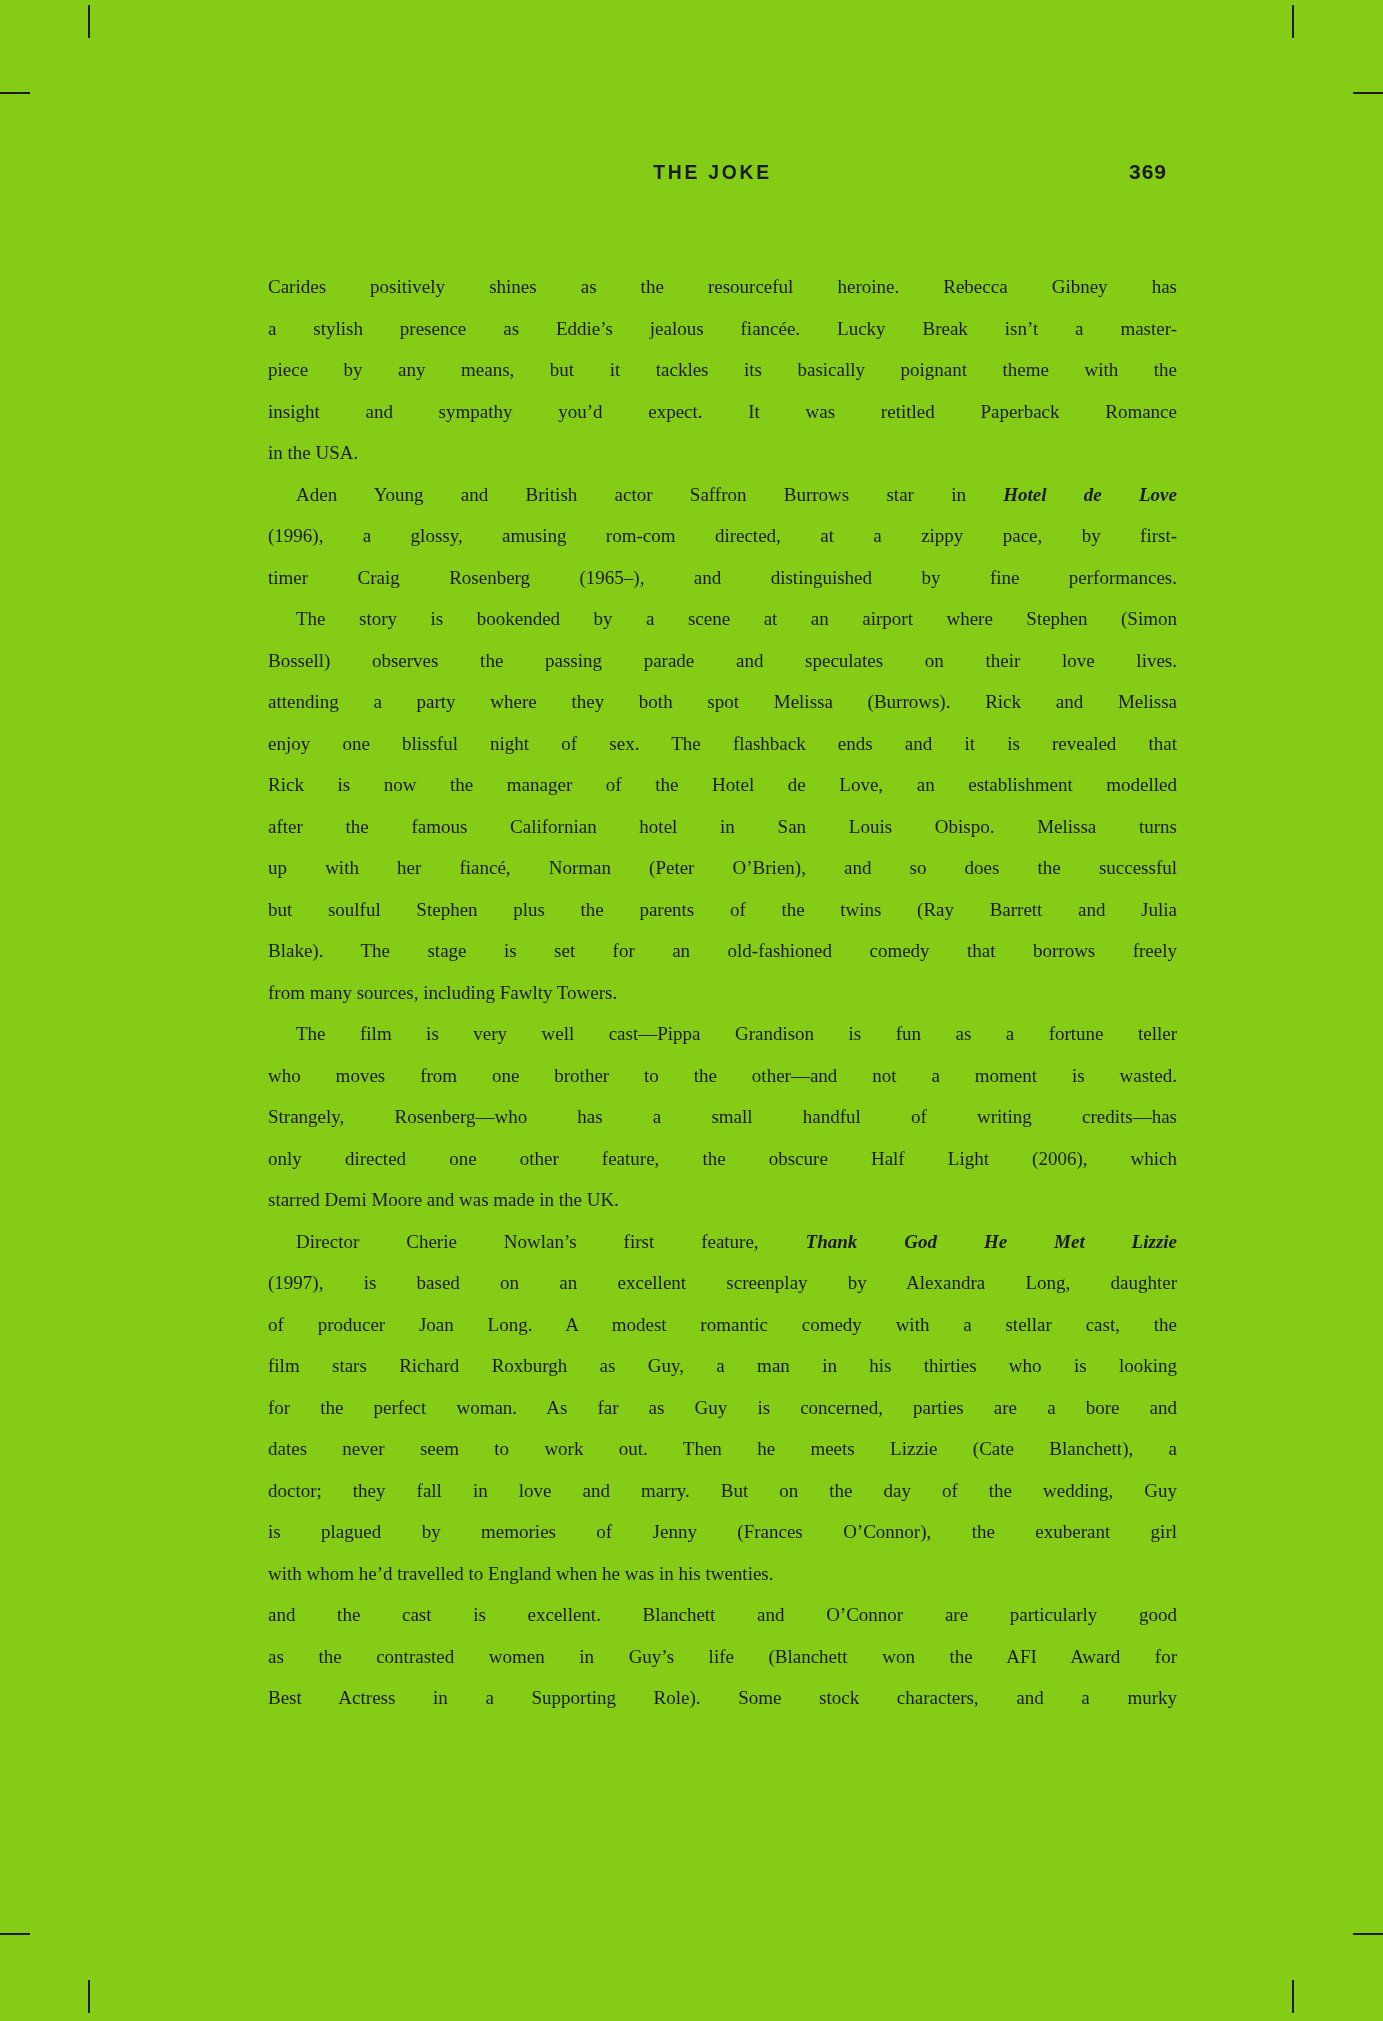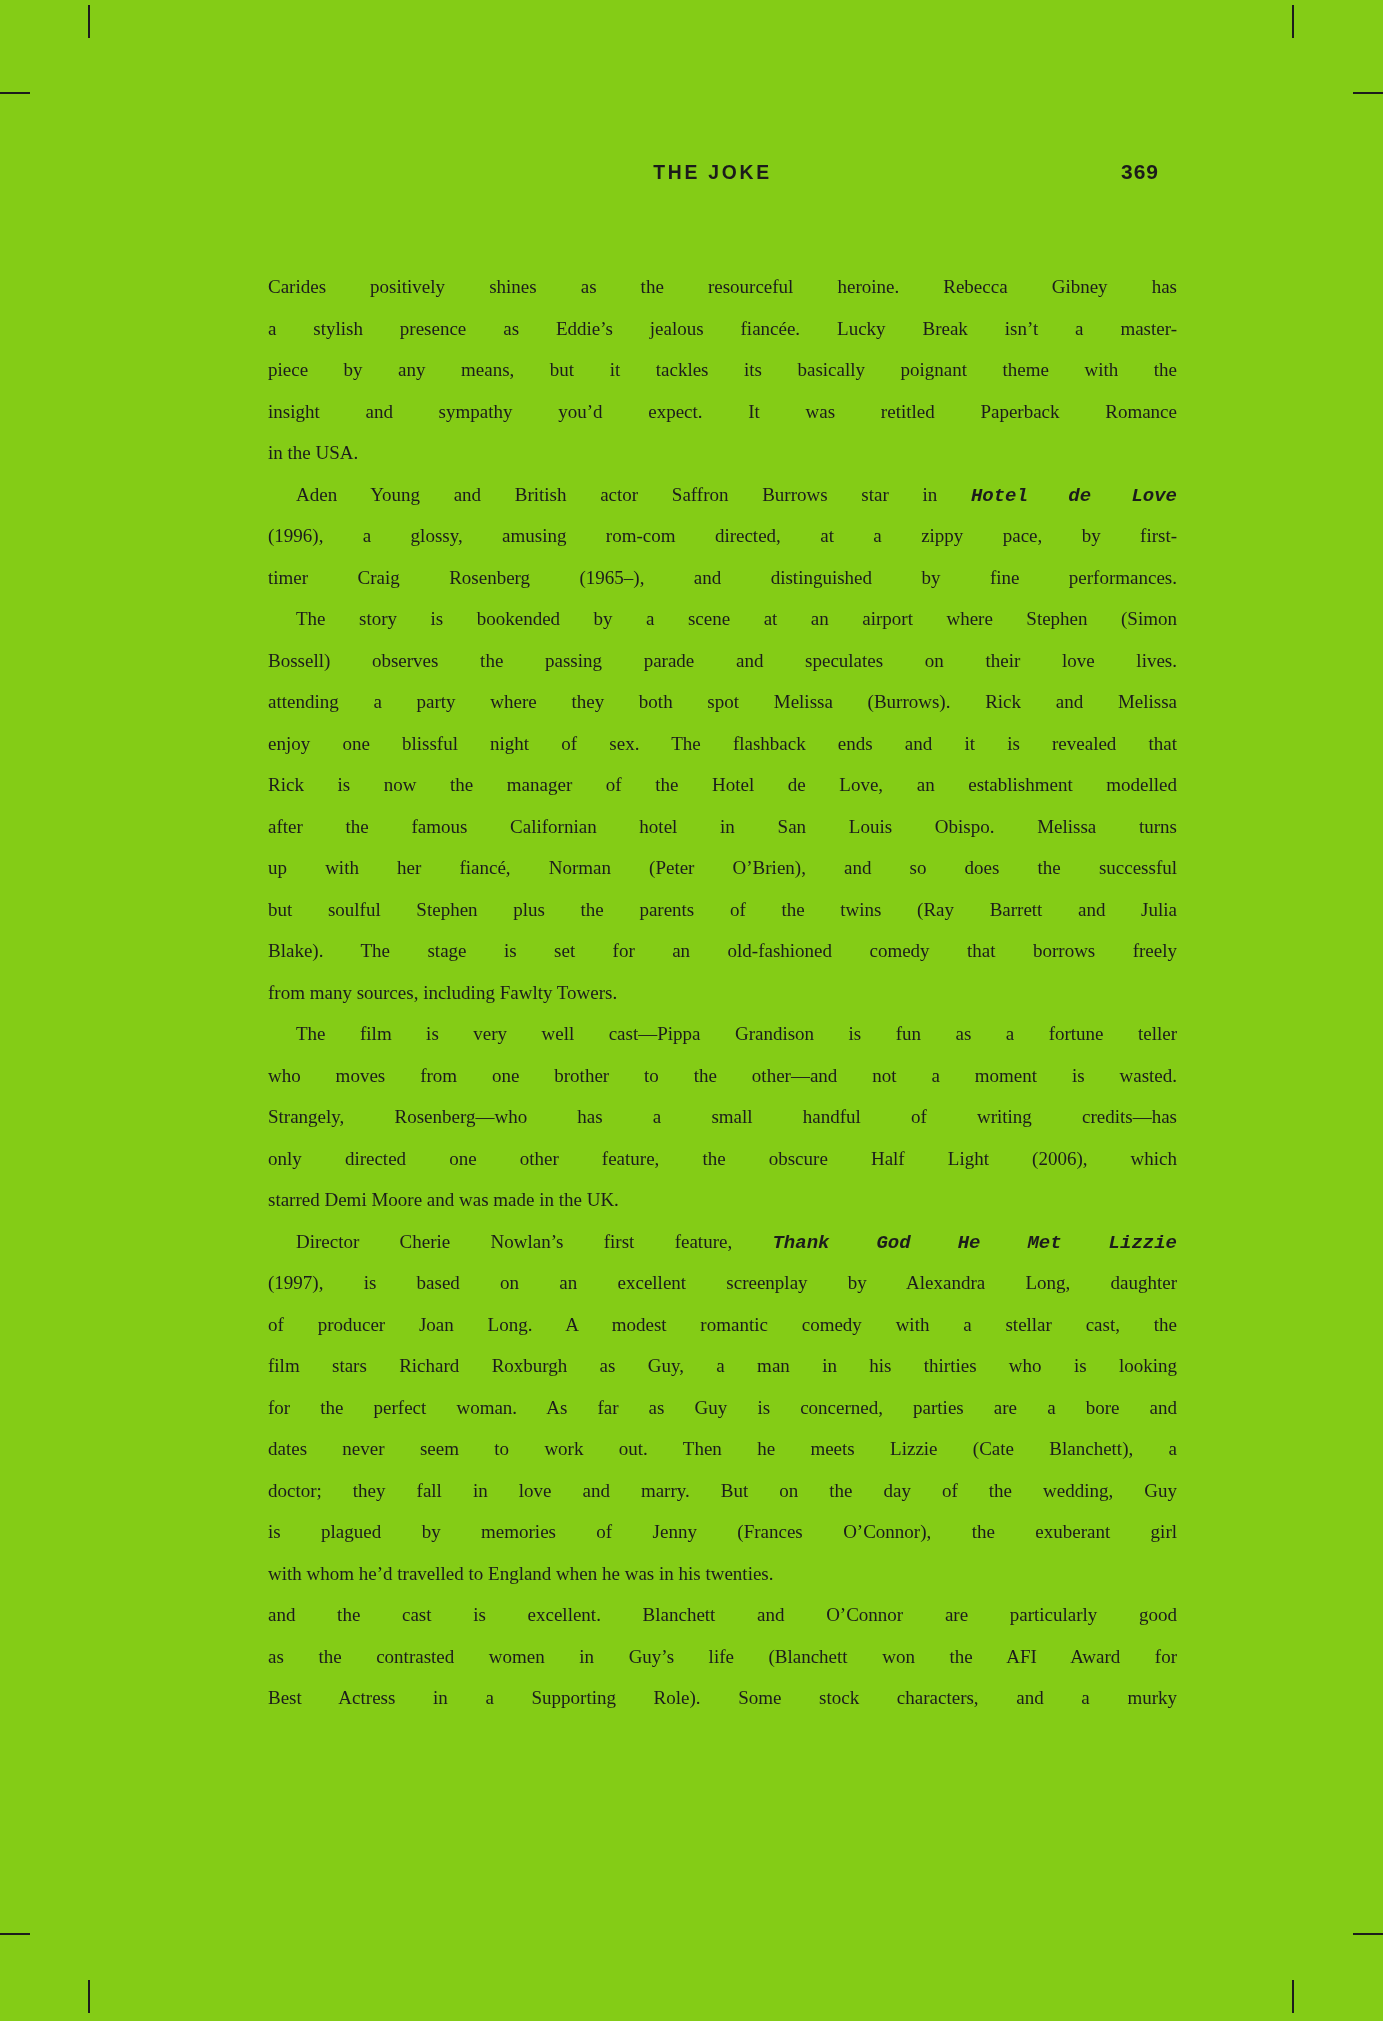--- a/index.html
+++ b/index.html
@@ -33,21 +33,21 @@
     text-align: center;
     font-family: "Liberation Sans", sans-serif;
     font-weight: 700;
     font-size: 21px;
     letter-spacing: 3px;
     color: #1b1b1b;
     transform: scaleX(0.92);
   }
   #page-number {
     position: absolute;
-    right: 8px;
+    right: 0;
     top: 0;
     font-family: "Liberation Sans", sans-serif;
     font-weight: 700;
     font-size: 21px;
     letter-spacing: 1px;
     color: #1b1b1b;
   }
   
   #page-body {
     position: absolute;
@@ -61,21 +61,21 @@
     height: 41.5px;
     line-height: 41.5px;
     text-align: justify;
     text-align-last: justify;
     white-space: normal;
     overflow: hidden;
   }
   .line.nojust { text-align-last: left; }
   .line.indent { text-indent: 28px; }
   .it  { }
-  .bit { font-style: italic; font-weight: 700; font-family: Liberation Mono, monospace; }
+  .bit { font-style: italic; font-weight: 700; }
   
   .slug {
     position: absolute;
     top: 1986px;
     font-family: "Liberation Sans", sans-serif;
     font-size: 15.5px;
     color: #3c3c3c;
     white-space: pre;
     margin-top: 42px;
   }

